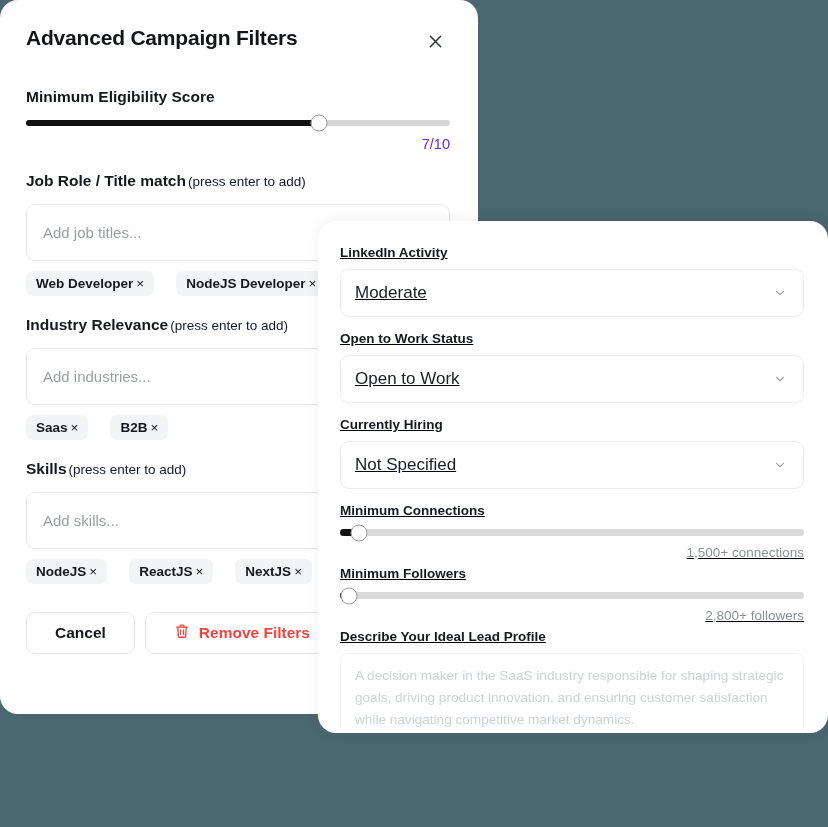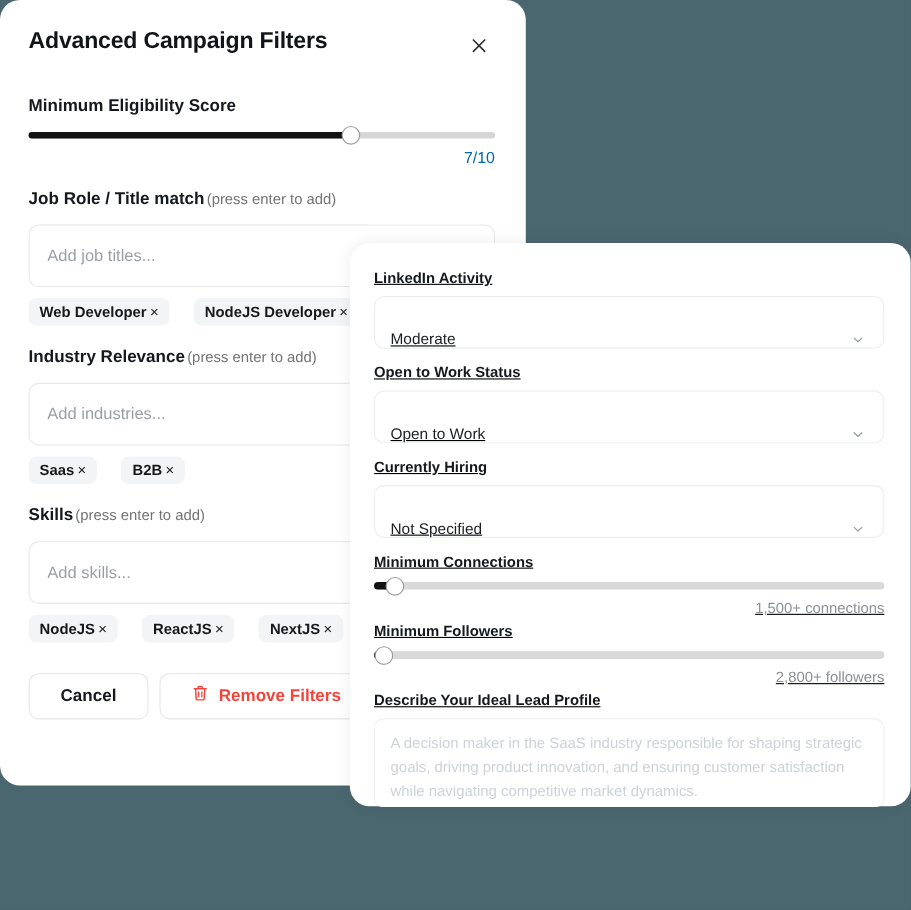--- a/index.html
+++ b/index.html
@@ -54,21 +54,21 @@
 
   .field-label {
     font-size: 15.5px;
     font-weight: bold;
     color: #15181c;
     margin-bottom: 14px;
   }
   .field-label .hint {
     font-weight: normal;
     font-size: 13.5px;
-    color: #737373;
+    color: #0f172a;
     margin-left: 2px;
   }
 
   
   .slider-row { margin-bottom: 2px; }
   .slider-track {
     position: relative;
     height: 6px;
     border-radius: 4px;
     background: #d6d6d6;
@@ -87,21 +87,21 @@
     border-radius: 50%;
     background: #ffffff;
     border: 1.5px solid #9b9b9b;
     top: 50%;
     transform: translate(-50%, -50%);
     cursor: pointer;
   }
   .slider-value {
     text-align: right;
     font-size: 14.5px;
-    color: #0369a1;
+    color: #6d28d9;
     margin-top: 10px;
   }
 
   .text-input {
     width: 100%;
     border: 1px solid #e7e8ea;
     border-radius: 9px;
     height: 57px;
     padding: 0 16px;
     font-size: 15px;
@@ -174,24 +174,24 @@
     font-weight: bold;
     color: #15181c;
     margin-bottom: 9px;
   }
   .select-box {
     width: 100%;
     height: 48px;
     border: 1px solid #eceded;
     border-radius: 9px;
     display: flex;
-    align-items: flex-end;
+    align-items: center;
     justify-content: space-between;
     padding: 0 16px 0 14px;
-    font-size: 14px;
+    font-size: 17px;
     color: #1a1d21;
     cursor: pointer;
     margin-bottom: 14px;
     background: #fff;
   }
   .chev { color: #9aa0a6; display: flex; align-items: center; }
 
   .r-slider-block { margin-bottom: 4px; }
   .r-slider-track {
     position: relative;

